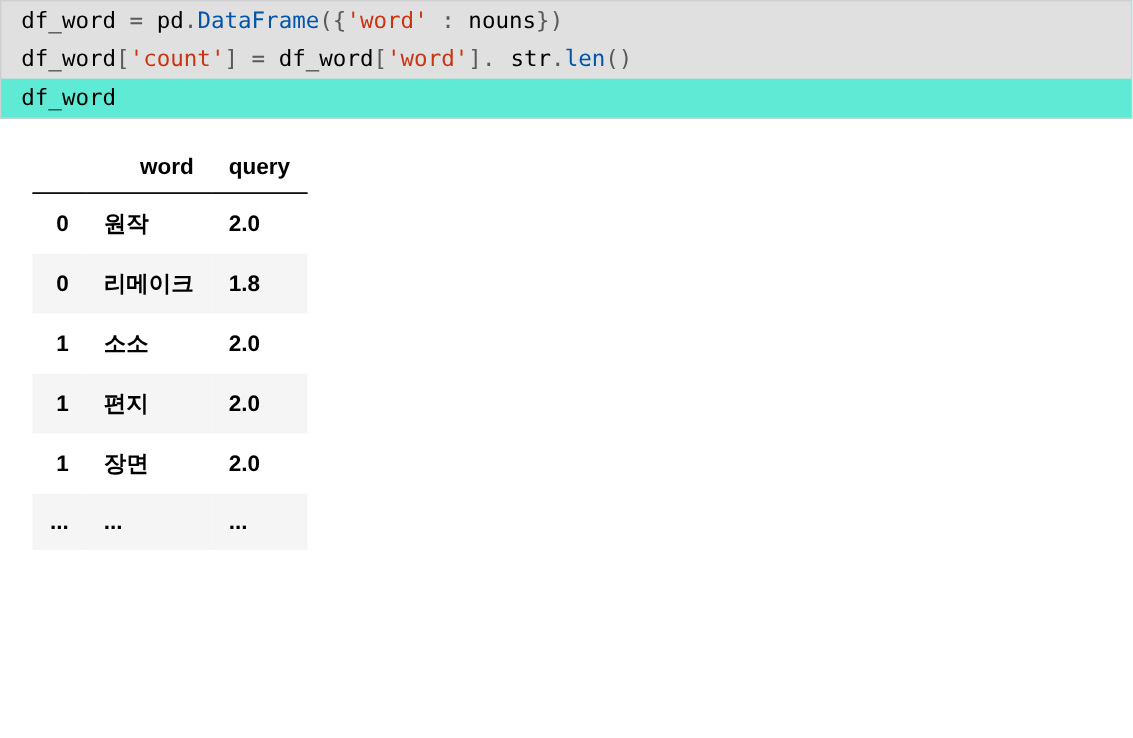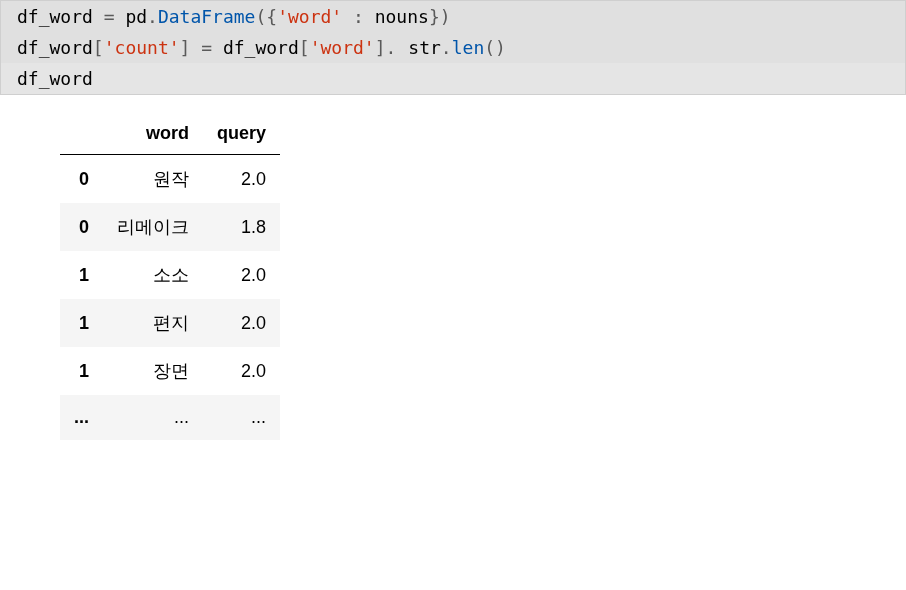--- a/index.html
+++ b/index.html
@@ -8,21 +8,21 @@
       box-sizing: border-box;
     }
     body {
       font-family: "Menlo", "Monaco", "Consolas", monospace;
       background: #ffffff;
       width: 906px;
       height: 590px;
       overflow: hidden;
     }
     .code-cell {
-      background: #e5e5e5;
+      background: #5eead4;
       border: 1px solid #cfcfcf;
       padding: 0;
       margin: 0;
     }
     .code-highlight {
       background: #e0e0e0;
     }
     .code-line {
       font-size: 18px;
       line-height: 1.5;
@@ -30,22 +30,21 @@
       white-space: pre;
       font-family: "Menlo", "Monaco", "Consolas", monospace;
     }
     .tok-name { color: #000000; }
     .tok-op { color: #5a5a5a; }
     .tok-call { color: #0055aa; }
     .tok-string { color: #cc3311; }
     .tok-attr { color: #000000; margin-left: 12px; }
     .output-area {
       margin-top: 18px;
-      padding-left: 12px;
-      margin-left: 48px;
+      padding-left: 26px;
     }
     table.dataframe {
       border-collapse: collapse;
       font-family: -apple-system, BlinkMacSystemFont, "Segoe UI", Helvetica, Arial, sans-serif;
       font-size: 18px;
     }
     table.dataframe thead th {
       text-align: right;
       font-weight: 700;
       padding: 10px 14px;
@@ -54,23 +53,23 @@
     table.dataframe thead th:first-child {
       border-bottom: 1.5px solid #000000;
     }
     table.dataframe tbody th {
       text-align: right;
       font-weight: 700;
       padding: 12px 14px;
       border: none;
     }
     table.dataframe tbody td {
-      text-align: right;
       padding: 12px 14px;
       border: none;
+      font-weight: bold;
     }
     table.dataframe tbody tr:nth-child(even) {
       background: #f5f5f5;
     }
     table.dataframe tbody tr:nth-child(odd) {
       background: #ffffff;
     }
     .hdr-row th:first-child {
       background: transparent;
     }

